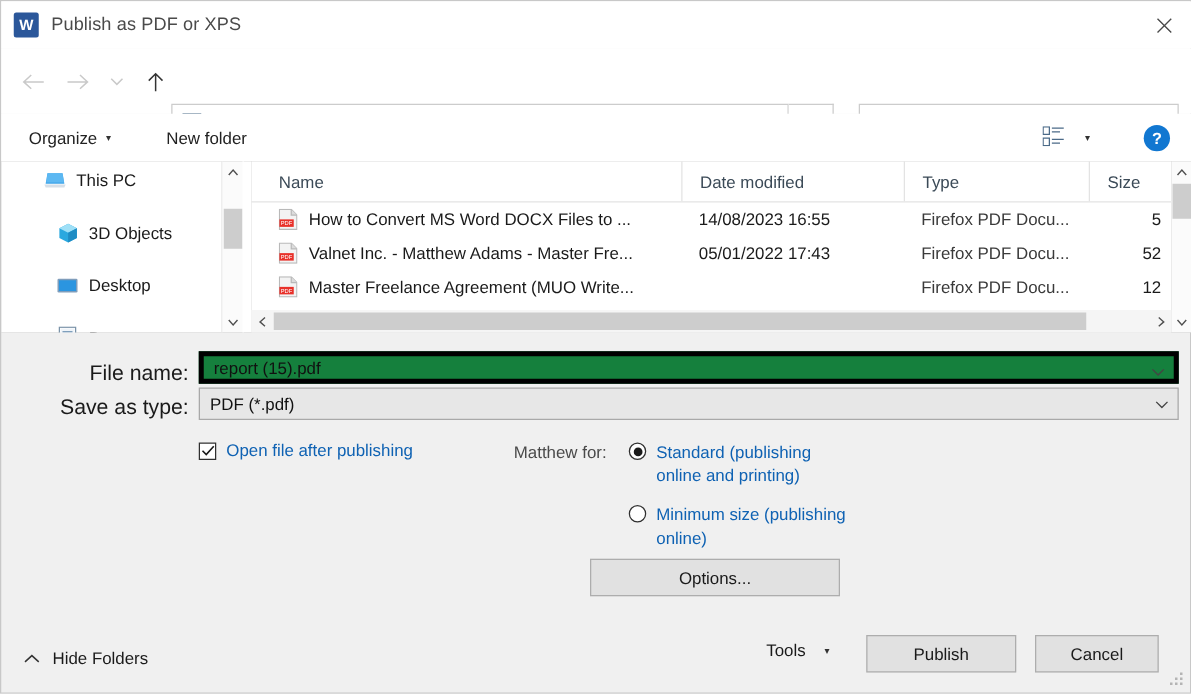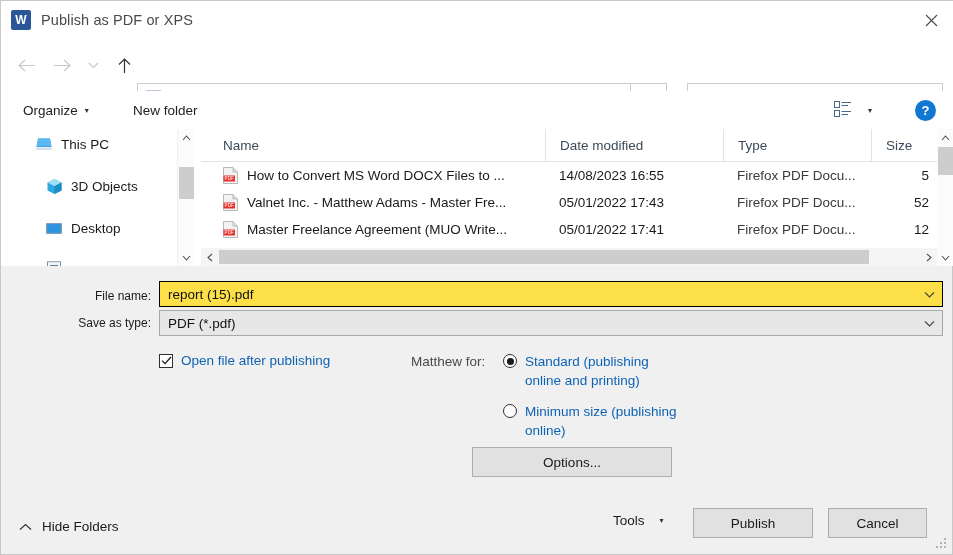--- a/index.html
+++ b/index.html
@@ -199,31 +199,31 @@
   .hs-thumb{
     position:absolute;left:18px;top:2px;width:650px;height:14px;
     background:#cdcdcd;
   }
 
   .list-scroll{
     position:absolute;left:936px;top:0;width:17px;height:137px;
     background:#fbfbfb;
   }
   .lbl{
-    position:absolute;font-size:12px;color:#1a1a1a;text-align:right;
+    position:absolute;font-size:17px;color:#1a1a1a;text-align:right;
   }
   .lbl-filename{left:40px;top:288px;width:110px;}
   .lbl-savetype{left:26px;top:315px;width:124px;}
 
   .field{
     position:absolute;left:158px;height:26px;box-sizing:border-box;
     display:flex;align-items:center;font-size:13.5px;color:#111;
   }
   .field-filename{
-    top:280px;width:784px;background:#fde047;border:1px solid #000000;
+    top:280px;width:784px;background:#15803d;border:4px solid #000000;
     padding-left:8px;
   }
   .field-savetype{
     top:309px;width:784px;background:#e7e7e7;border:1px solid #a9a9a9;
     padding-left:8px;
   }
   .fld-drop{
     position:absolute;right:0;top:0;width:26px;height:24px;
     display:flex;align-items:center;justify-content:center;color:#333;
   }
@@ -510,21 +510,20 @@
           <span class="pdf-ico">
             <svg width="15" height="17" viewBox="0 0 15 17" aria-hidden="true">
               <path d="M0.5 0.5 H10 L14.5 5 V16.5 H0.5 Z" fill="#f3f3f3" stroke="#b9b9b9" stroke-width="1"></path>
               <path d="M10 0.5 V5 H14.5" fill="#dcdcdc" stroke="#b9b9b9" stroke-width="1"></path>
               <rect x="0.5" y="8.5" width="11.5" height="6" fill="#e8312a"></rect>
               <text x="6.2" y="13.4" font-size="4.6" fill="#ffffff" text-anchor="middle" font-family="Liberation Sans, sans-serif">PDF</text>
             </svg>
           </span>
           <span>Master Freelance Agreement (MUO Write...</span>
         </div>
-        <div class="cell c-date">05/01/2022 17:41</div>
         <div class="cell c-type">Firefox PDF Docu...</div>
         <div class="cell c-size">12</div>
       </div>
     </div>
 
     <div class="hscroll">
       <div class="hs-arrow hs-left">
         <svg width="6" height="9" viewBox="0 0 6 9" aria-hidden="true">
             <path d="M5 1 L1 4.5 L5 8" stroke="#505050" stroke-width="1.1" fill="none"></path>
           </svg>

